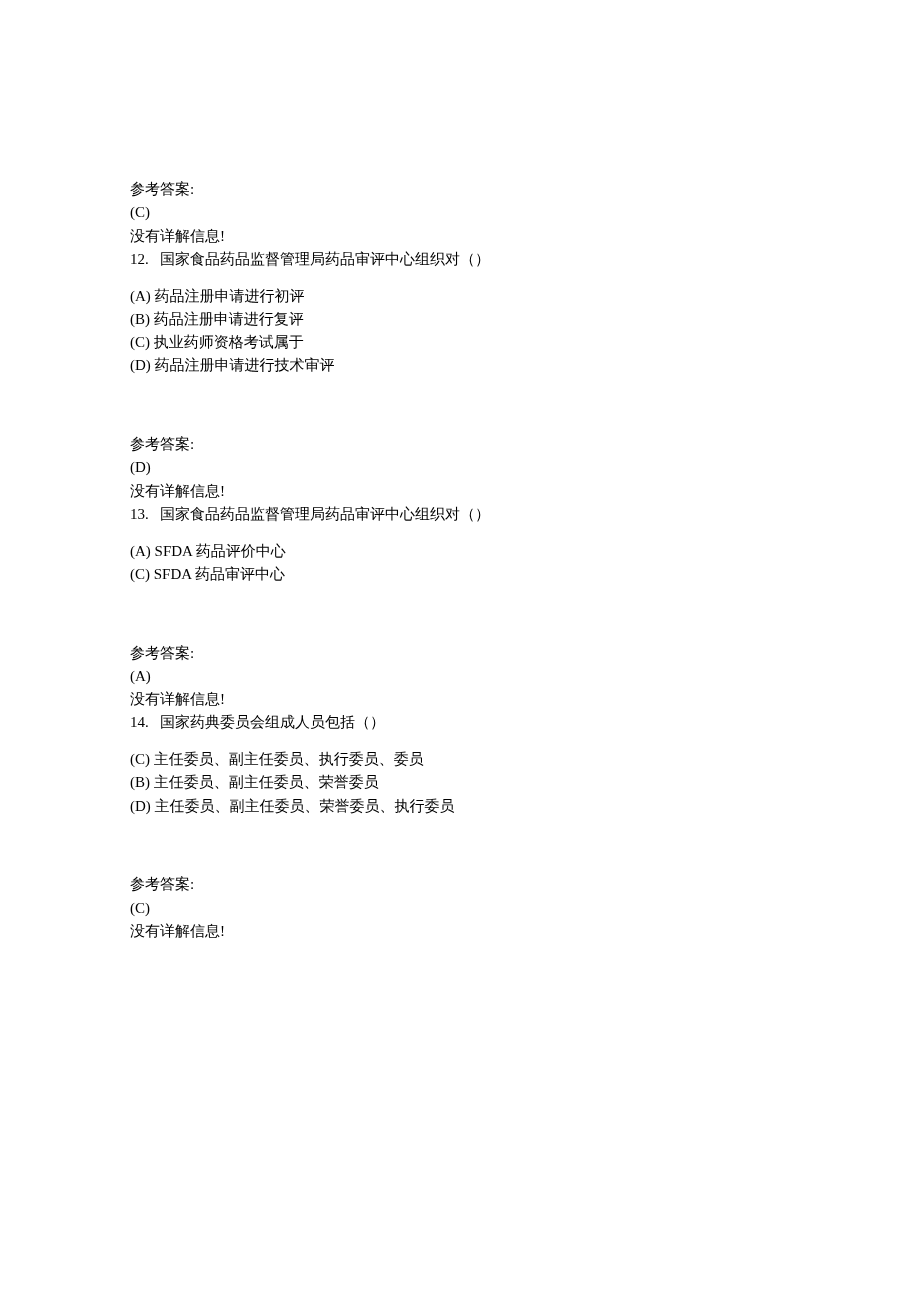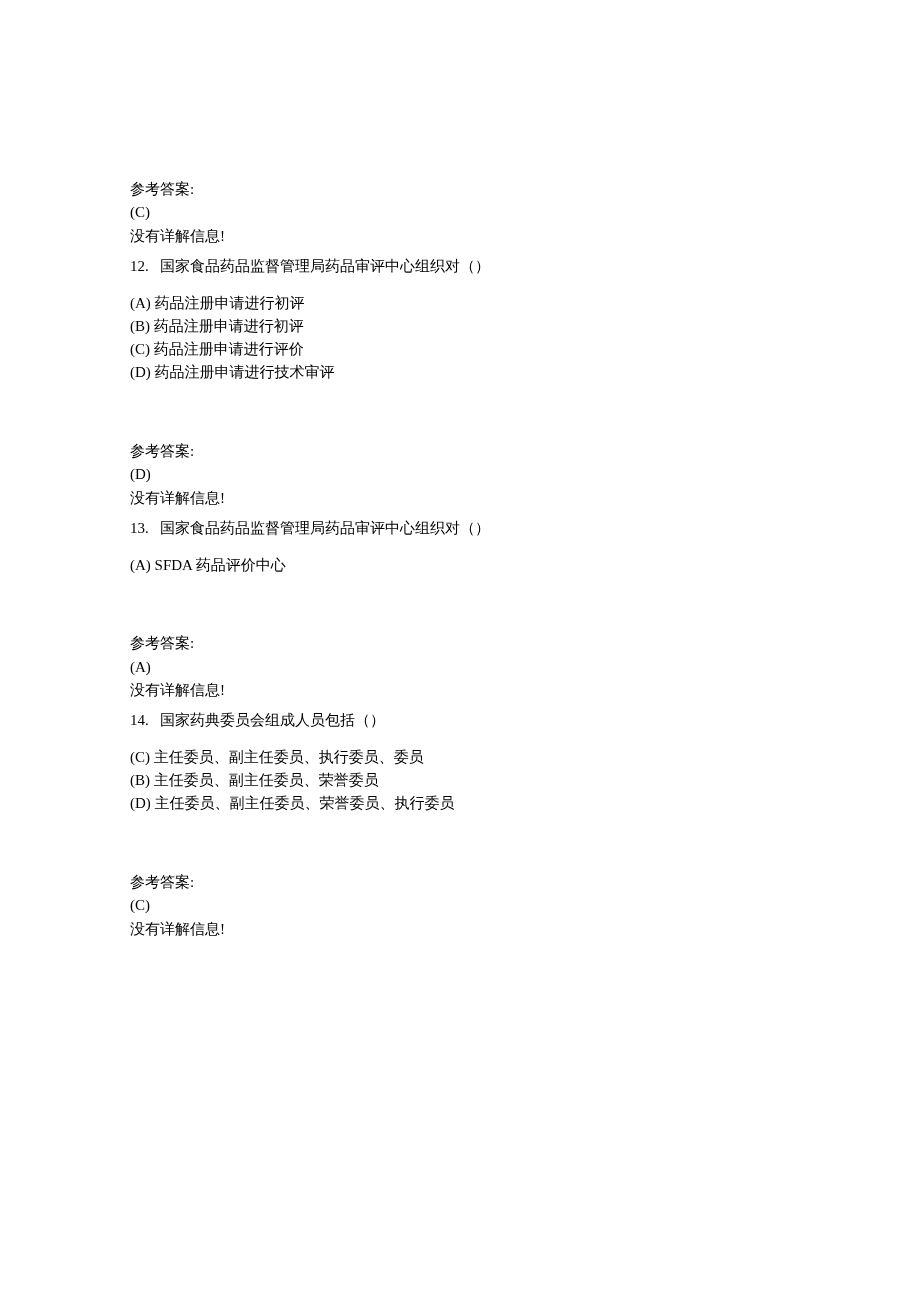--- a/index.html
+++ b/index.html
@@ -22,48 +22,49 @@
   .q-number {
     display: inline;
   }
   .q-text {
     display: inline;
   }
   .gap {
     height: 0.9em;
   }
   .question-line {
-    margin-top: 7px;
+    margin-top: 0;
   }
   .big-gap {
     height: 3.7em;
   }
 </style>
 </head>
 <body>
 
 <div class="page">
 
   <div class="line">参考答案:</div>
   <div class="line">(C)</div>
   <div class="line">没有详解信息!</div>
   <div class="line question-line"><span class="q-number">12.</span><span>   </span><span class="q-text">国家食品药品监督管理局药品审评中心组织对（）</span></div>
   <div class="gap"></div>
   <div class="line">(A) 药品注册申请进行初评</div>
-  <div class="line">(B) 药品注册申请进行初评</div>
-  <div class="line">(C) 药品注册申请进行评价</div>
+  <div class="line">(B) 药品注册申请进行复评</div>
+  <div class="line">(C) 执业药师资格考试属于</div>
   <div class="line">(D) 药品注册申请进行技术审评</div>
   <div class="big-gap"></div>
 
   <div class="line">参考答案:</div>
   <div class="line">(D)</div>
   <div class="line">没有详解信息!</div>
   <div class="line question-line"><span class="q-number">13.</span><span>   </span><span class="q-text">国家食品药品监督管理局药品审评中心组织对（）</span></div>
   <div class="gap"></div>
   <div class="line">(A) SFDA 药品评价中心</div>
+  <div class="line">(C) SFDA 药品审评中心</div>
   <div class="big-gap"></div>
 
   <div class="line">参考答案:</div>
   <div class="line">(A)</div>
   <div class="line">没有详解信息!</div>
   <div class="line question-line"><span class="q-number">14.</span><span>   </span><span class="q-text">国家药典委员会组成人员包括（）</span></div>
   <div class="gap"></div>
   <div class="line">(C) 主任委员、副主任委员、执行委员、委员</div>
   <div class="line">(B) 主任委员、副主任委员、荣誉委员</div>
   <div class="line">(D) 主任委员、副主任委员、荣誉委员、执行委员</div>

